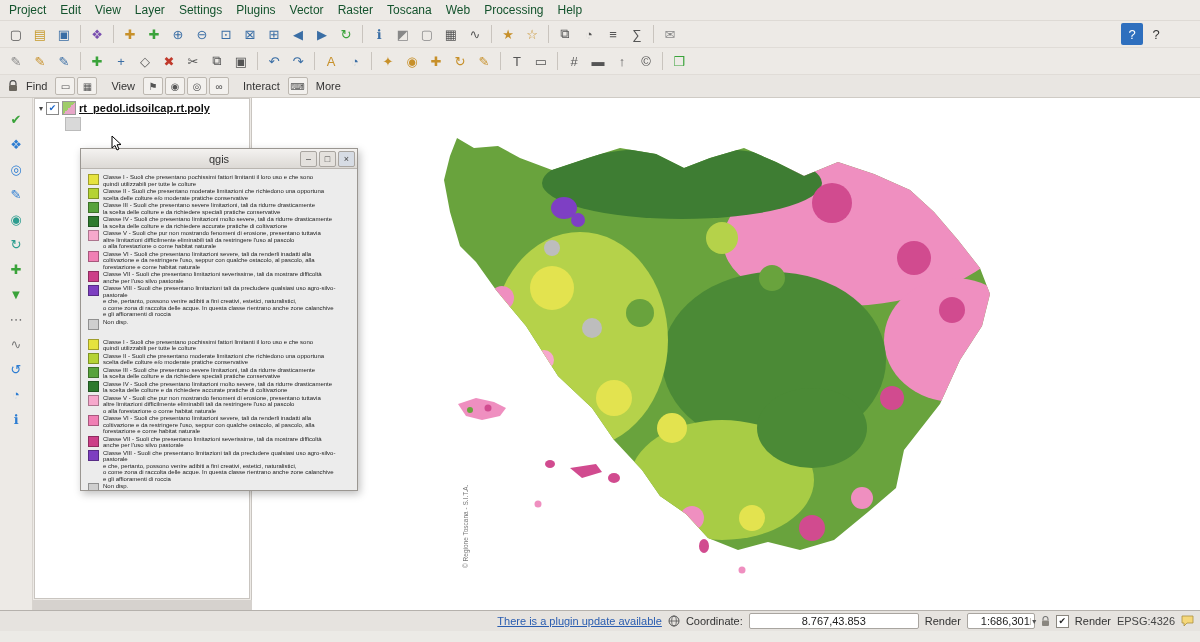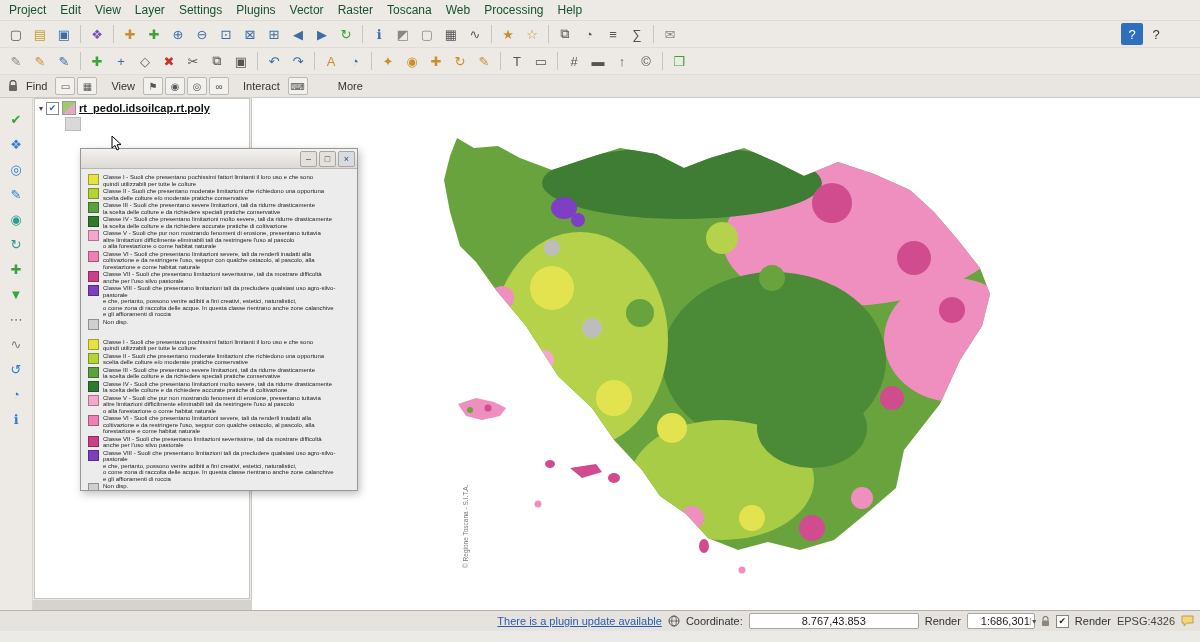--- a/index.html
+++ b/index.html
@@ -196,21 +196,21 @@
     <span style="display:flex;gap:2px;">
         <span class="t3-btn">⚑</span>
         <span class="t3-btn">◉</span>
         <span class="t3-btn">◎</span>
         <span class="t3-btn">∞</span>
       </span>
     <span class="t3-label" style="margin-left:8px;">Interact</span>
     <span style="display:flex;gap:2px;">
         <span class="t3-btn">⌨</span>
       </span>
-    <span class="t3-label" style="margin-left:24px;">More</span>
+    <span class="t3-label" style="margin-left:2px;">More</span>
   </div>
 
   <div class="main">
 
     <div class="vtoolbar">
         <span class="vtb-btn" style="color:#3aa33a;">✔</span>
         <span class="vtb-btn" style="color:#2d7dd2;">❖</span>
         <span class="vtb-btn" style="color:#2d7dd2;">◎</span>
         <span class="vtb-btn" style="color:#2d7dd2;">✎</span>
         <span class="vtb-btn" style="color:#2d9d8f;">◉</span>
@@ -289,20 +289,21 @@
           <ellipse cx="452" cy="448" rx="5" ry="7" style="fill:var(--c-pink-dark)"></ellipse>
           <circle cx="490" cy="472" r="3.5" style="fill:var(--c-pink)"></circle>
         </g>
         <text transform="translate(216,470) rotate(-90)" font-size="6.5" fill="#777">© Regione Toscana - S.I.T.A.</text>
       </svg>
     </div>
   </div>
 
   <div class="dialog">
     <div class="dlg-titlebar">
+      <span class="dlg-title">qgis</span>
       <span class="dlg-btns">
         <span class="dlg-btn">–</span>
         <span class="dlg-btn">□</span>
         <span class="dlg-btn close">×</span>
       </span>
     </div>
     <div class="dlg-body">
         <div class="legend-block">
           <div class="lg-row">
             <span class="lg-swatch" style="background:#e6e33f"></span>

